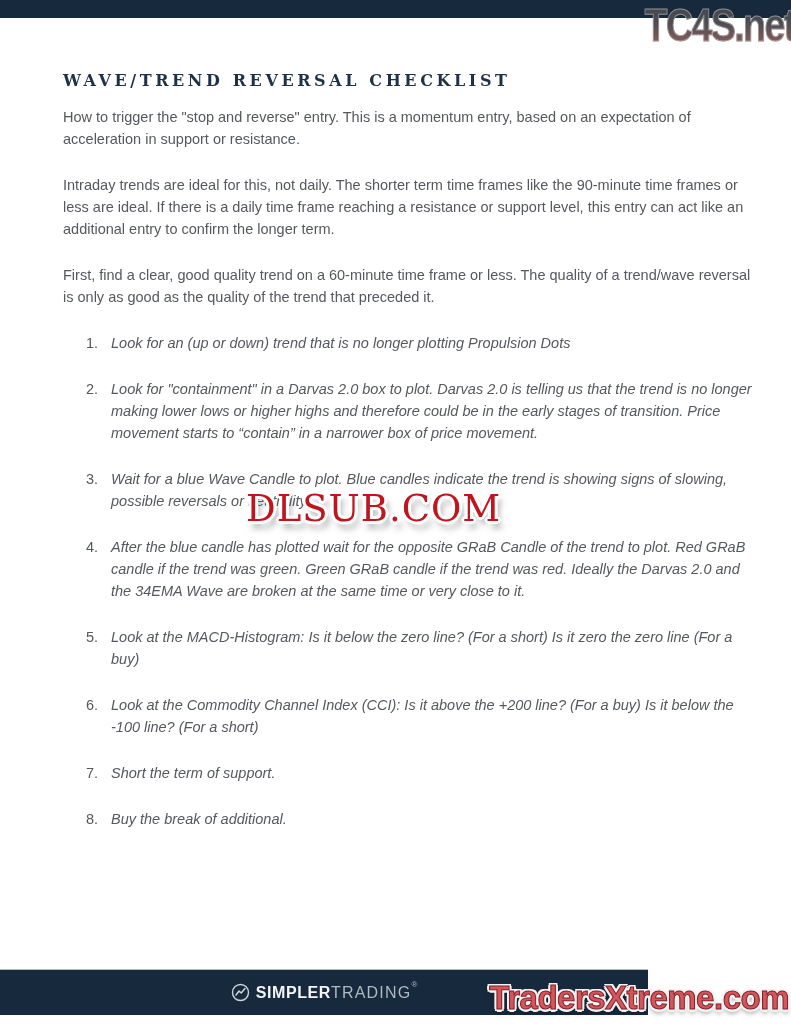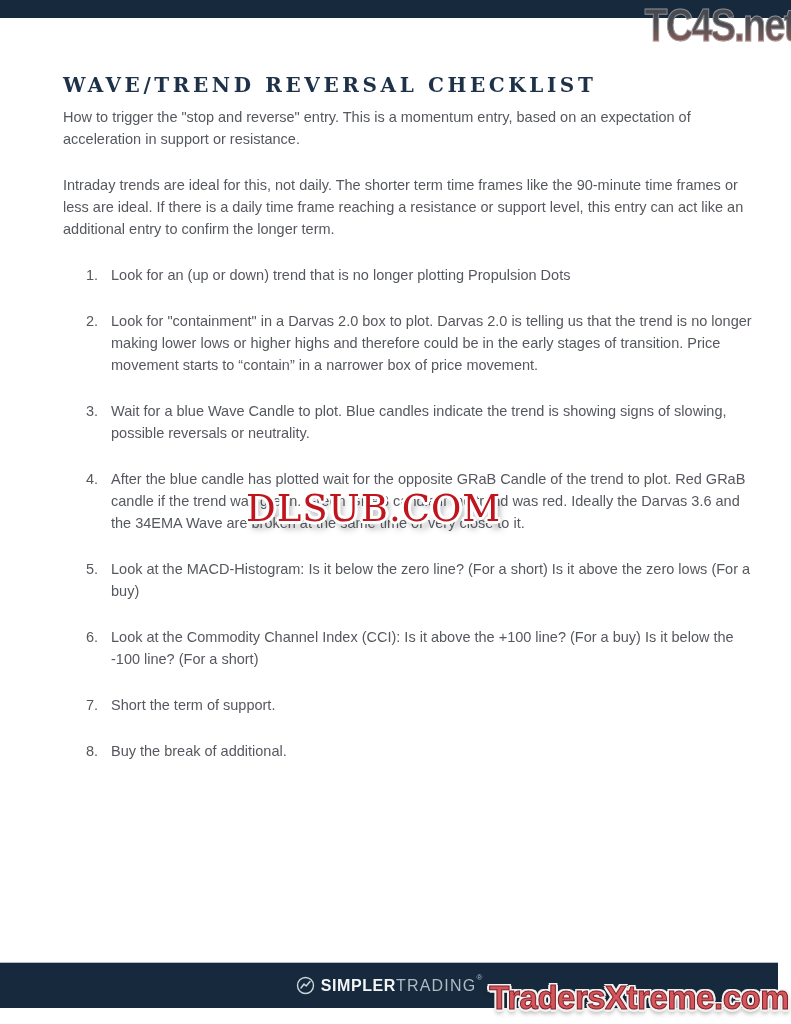--- a/index.html
+++ b/index.html
@@ -22,47 +22,47 @@
     font-family:"Liberation Sans", sans-serif;font-weight:800;
     font-size:47px;letter-spacing:-2px;line-height:50px;
     transform:scaleX(.80);transform-origin:100% 0;
     background:linear-gradient(180deg,#3f444c 0%,#4c4d52 45%,#9a625c 100%);
     -webkit-background-clip:text;background-clip:text;color:transparent;
     -webkit-text-stroke:1px rgba(225,225,225,.45);
   }
   .page-title{
     position:absolute;left:63px;top:60px;
     font-family:"DejaVu Serif", serif;font-weight:700;
-    font-size:20px;letter-spacing:3.6px;color:var(--title-text);
+    font-size:16px;letter-spacing:3.6px;color:var(--title-text);
     white-space:nowrap;
   }
   .content{
     position:absolute;left:63px;top:106px;width:690px;
     color:var(--body-text);font-size:14.5px;line-height:22px;
   }
   .content p{margin:0 0 24px 0;}
   ol.checklist{list-style:none;margin:0;padding:0;}
   ol.checklist li{
     display:flex;align-items:flex-start;
     margin:0 0 24px 0;padding-left:23px;
   }
   ol.checklist .num{flex:none;width:25px;}
-  ol.checklist .itext{flex:1;}
+  ol.checklist .itext{flex:1;font-style:italic;}
   .wm-mid{
     position:absolute;left:246px;top:486px;z-index:6;
     font-family:"DejaVu Serif", serif;font-weight:400;
     font-size:37px;letter-spacing:1px;line-height:46px;white-space:nowrap;
     color:var(--watermark-red);
     text-shadow:
       -3px 0 0 #ffffff, 3px 0 0 #ffffff, 0 -3px 0 #ffffff, 0 3px 0 #ffffff,
       -2px -2px 0 #ffffff, 2px -2px 0 #ffffff, -2px 2px 0 #ffffff, 2px 2px 0 #ffffff,
       4px 7px 6px rgba(70,70,70,.55);
   }
   .footer{
-    position:absolute;left:0;bottom:16px;width:778px;height:46px;
+    position:absolute;left:0;bottom:9px;width:648px;height:46px;
     background:var(--navy-bar);border-top:1px solid #b3bcc4;
     box-sizing:border-box;
     display:flex;align-items:center;justify-content:center;
   }
   .logo{display:flex;align-items:center;gap:6px;}
   .logo-icon{display:flex;align-items:center;}
   .brand-bold{
     color:#f3f5f7;font-weight:700;font-size:16px;letter-spacing:.6px;
   }
   .brand-light{
@@ -89,45 +89,46 @@
 
 <div class="topbar"></div>
 
 <div class="wm-top">TC4S.net</div>
 
 <h1 class="page-title">WAVE/TREND REVERSAL CHECKLIST</h1>
 
 <div class="content">
   <p>How to trigger the "stop and reverse" entry. This is a momentum entry, based on an expectation of acceleration in support or resistance.</p>
   <p>Intraday trends are ideal for this, not daily. The shorter term time frames like the 90-minute time frames or less are ideal. If there is a daily time frame reaching a resistance or support level, this entry can act like an additional entry to confirm the longer term.</p>
+  <p>First, find a clear, good quality trend on a 60-minute time frame or less. The quality of a trend/wave reversal is only as good as the quality of the trend that preceded it.</p>
 
   <ol class="checklist">
     <li>
       <span class="num">1.</span>
       <span class="itext">Look for an (up or down) trend that is no longer plotting Propulsion Dots</span>
     </li>
     <li>
       <span class="num">2.</span>
       <span class="itext">Look for "containment" in a Darvas 2.0 box to plot. Darvas 2.0 is telling us that the trend is no longer making lower lows or higher highs and therefore could be in the early stages of transition. Price movement starts to “contain” in a narrower box of price movement.</span>
     </li>
     <li>
       <span class="num">3.</span>
       <span class="itext">Wait for a blue Wave Candle to plot. Blue candles indicate the trend is showing signs of slowing, possible reversals or neutrality.</span>
     </li>
     <li>
       <span class="num">4.</span>
-      <span class="itext">After the blue candle has plotted wait for the opposite GRaB Candle of the trend to plot. Red GRaB candle if the trend was green. Green GRaB candle if the trend was red. Ideally the Darvas 3.6 and the 34EMA Wave are broken at the same time or very close to it.</span>
+      <span class="itext">After the blue candle has plotted wait for the opposite GRaB Candle of the trend to plot. Red GRaB candle if the trend was green. Green GRaB candle if the trend was red. Ideally the Darvas 2.0 and the 34EMA Wave are broken at the same time or very close to it.</span>
     </li>
     <li>
       <span class="num">5.</span>
-      <span class="itext">Look at the MACD-Histogram: Is it below the zero line? (For a short) Is it above the zero lows (For a buy)</span>
+      <span class="itext">Look at the MACD-Histogram: Is it below the zero line? (For a short) Is it zero the zero line (For a buy)</span>
     </li>
     <li>
       <span class="num">6.</span>
-      <span class="itext">Look at the Commodity Channel Index (CCI): Is it above the +100 line? (For a buy) Is it below the -100 line? (For a short)</span>
+      <span class="itext">Look at the Commodity Channel Index (CCI): Is it above the +200 line? (For a buy) Is it below the -100 line? (For a short)</span>
     </li>
     <li>
       <span class="num">7.</span>
       <span class="itext">Short the term of support.</span>
     </li>
     <li>
       <span class="num">8.</span>
       <span class="itext">Buy the break of additional.</span>
     </li>
   </ol>

